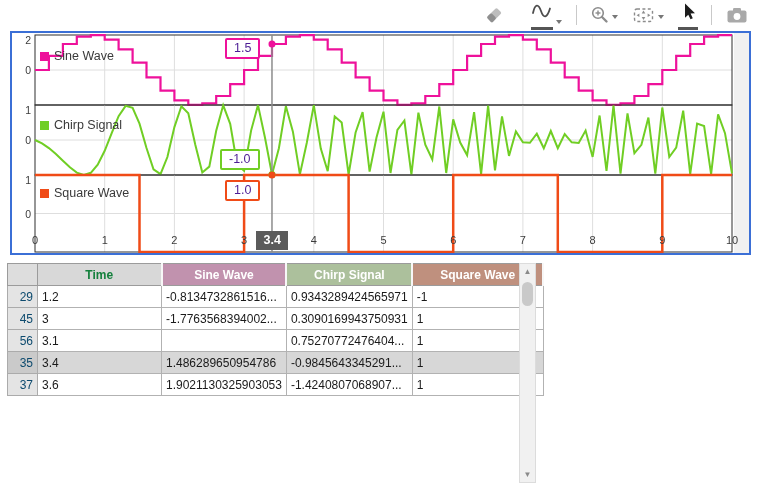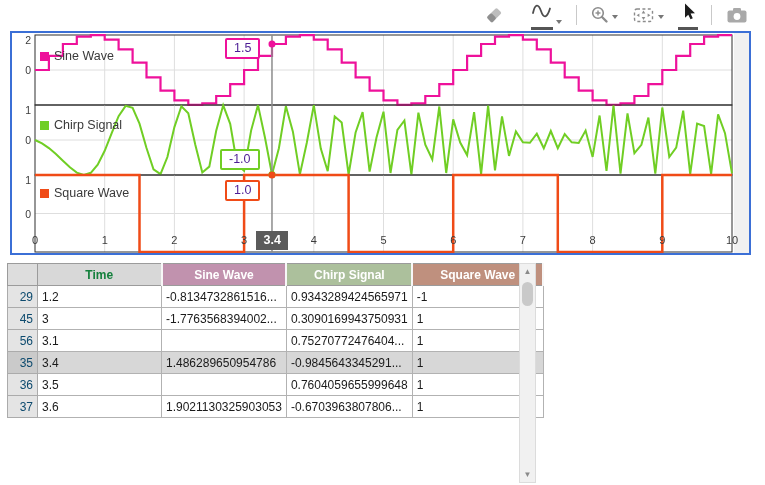--- a/index.html
+++ b/index.html
@@ -239,31 +239,24 @@
           <td>1</td>
         </tr>
         <tr class="sel">
           <td class="rownum">35</td>
           <td>3.4</td>
           <td>1.486289650954786</td>
           <td>-0.9845643345291...</td>
           <td>1</td>
         </tr>
         <tr>
-          <td class="rownum">36</td>
-          <td>3.5</td>
-          <td></td>
-          <td>0.7604059655999648</td>
-          <td>1</td>
-        </tr>
-        <tr>
           <td class="rownum">37</td>
           <td>3.6</td>
           <td>1.9021130325903053</td>
-          <td>-0.6703963807806...</td>
+          <td>-1.4240807068907...</td>
           <td>1</td>
         </tr>
       </tbody>
   </table>
 </div>
 
 <div class="sbar">
   <div class="sbtn" style="top:0">▲</div>
   <div class="sthumb"></div>
   <div class="sbtn" style="bottom:0">▼</div>

